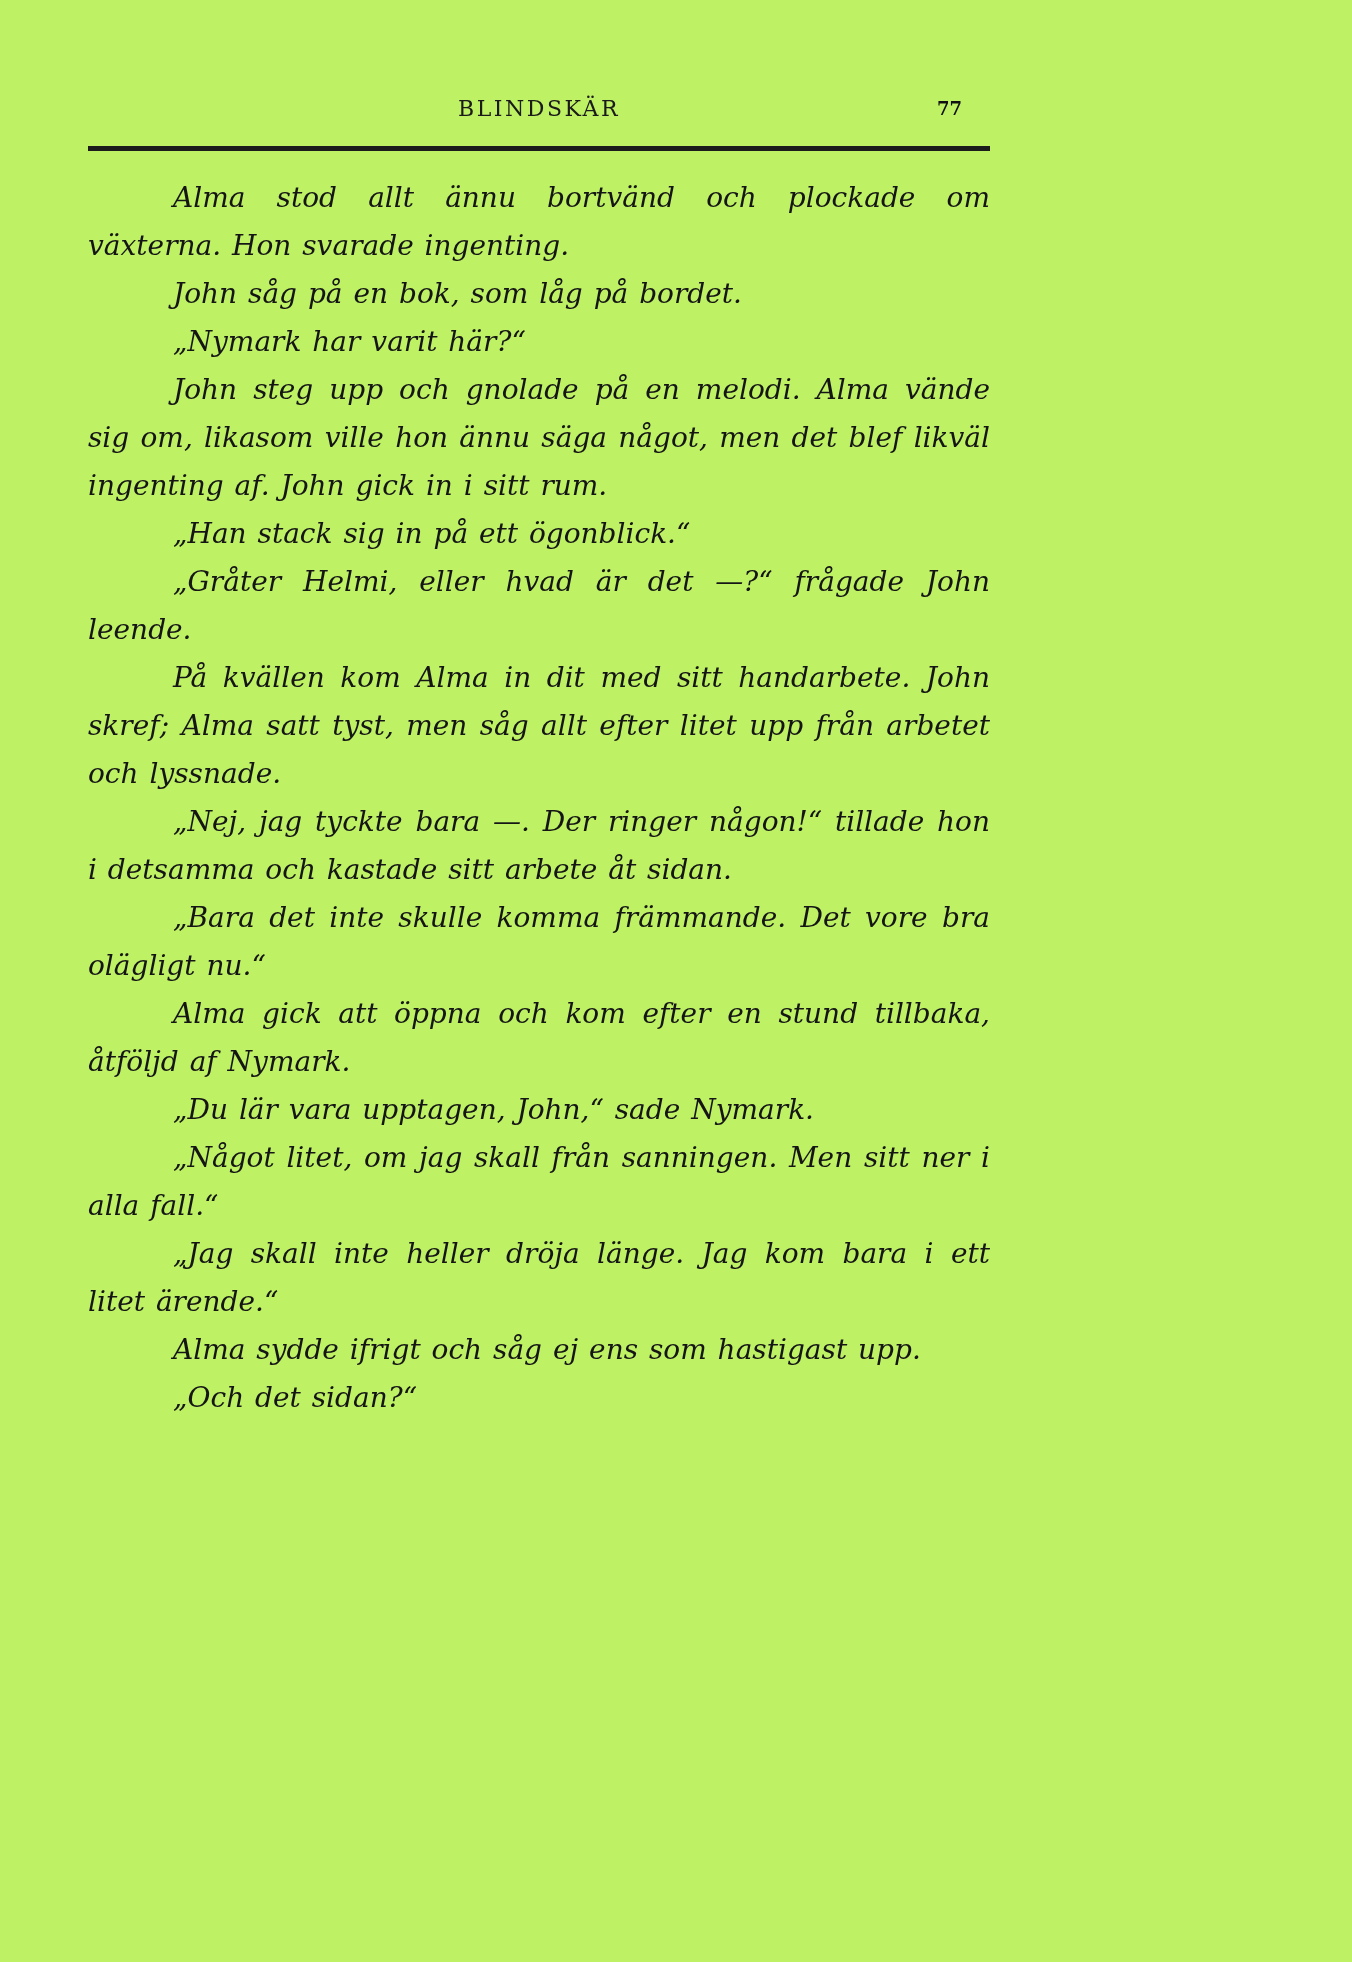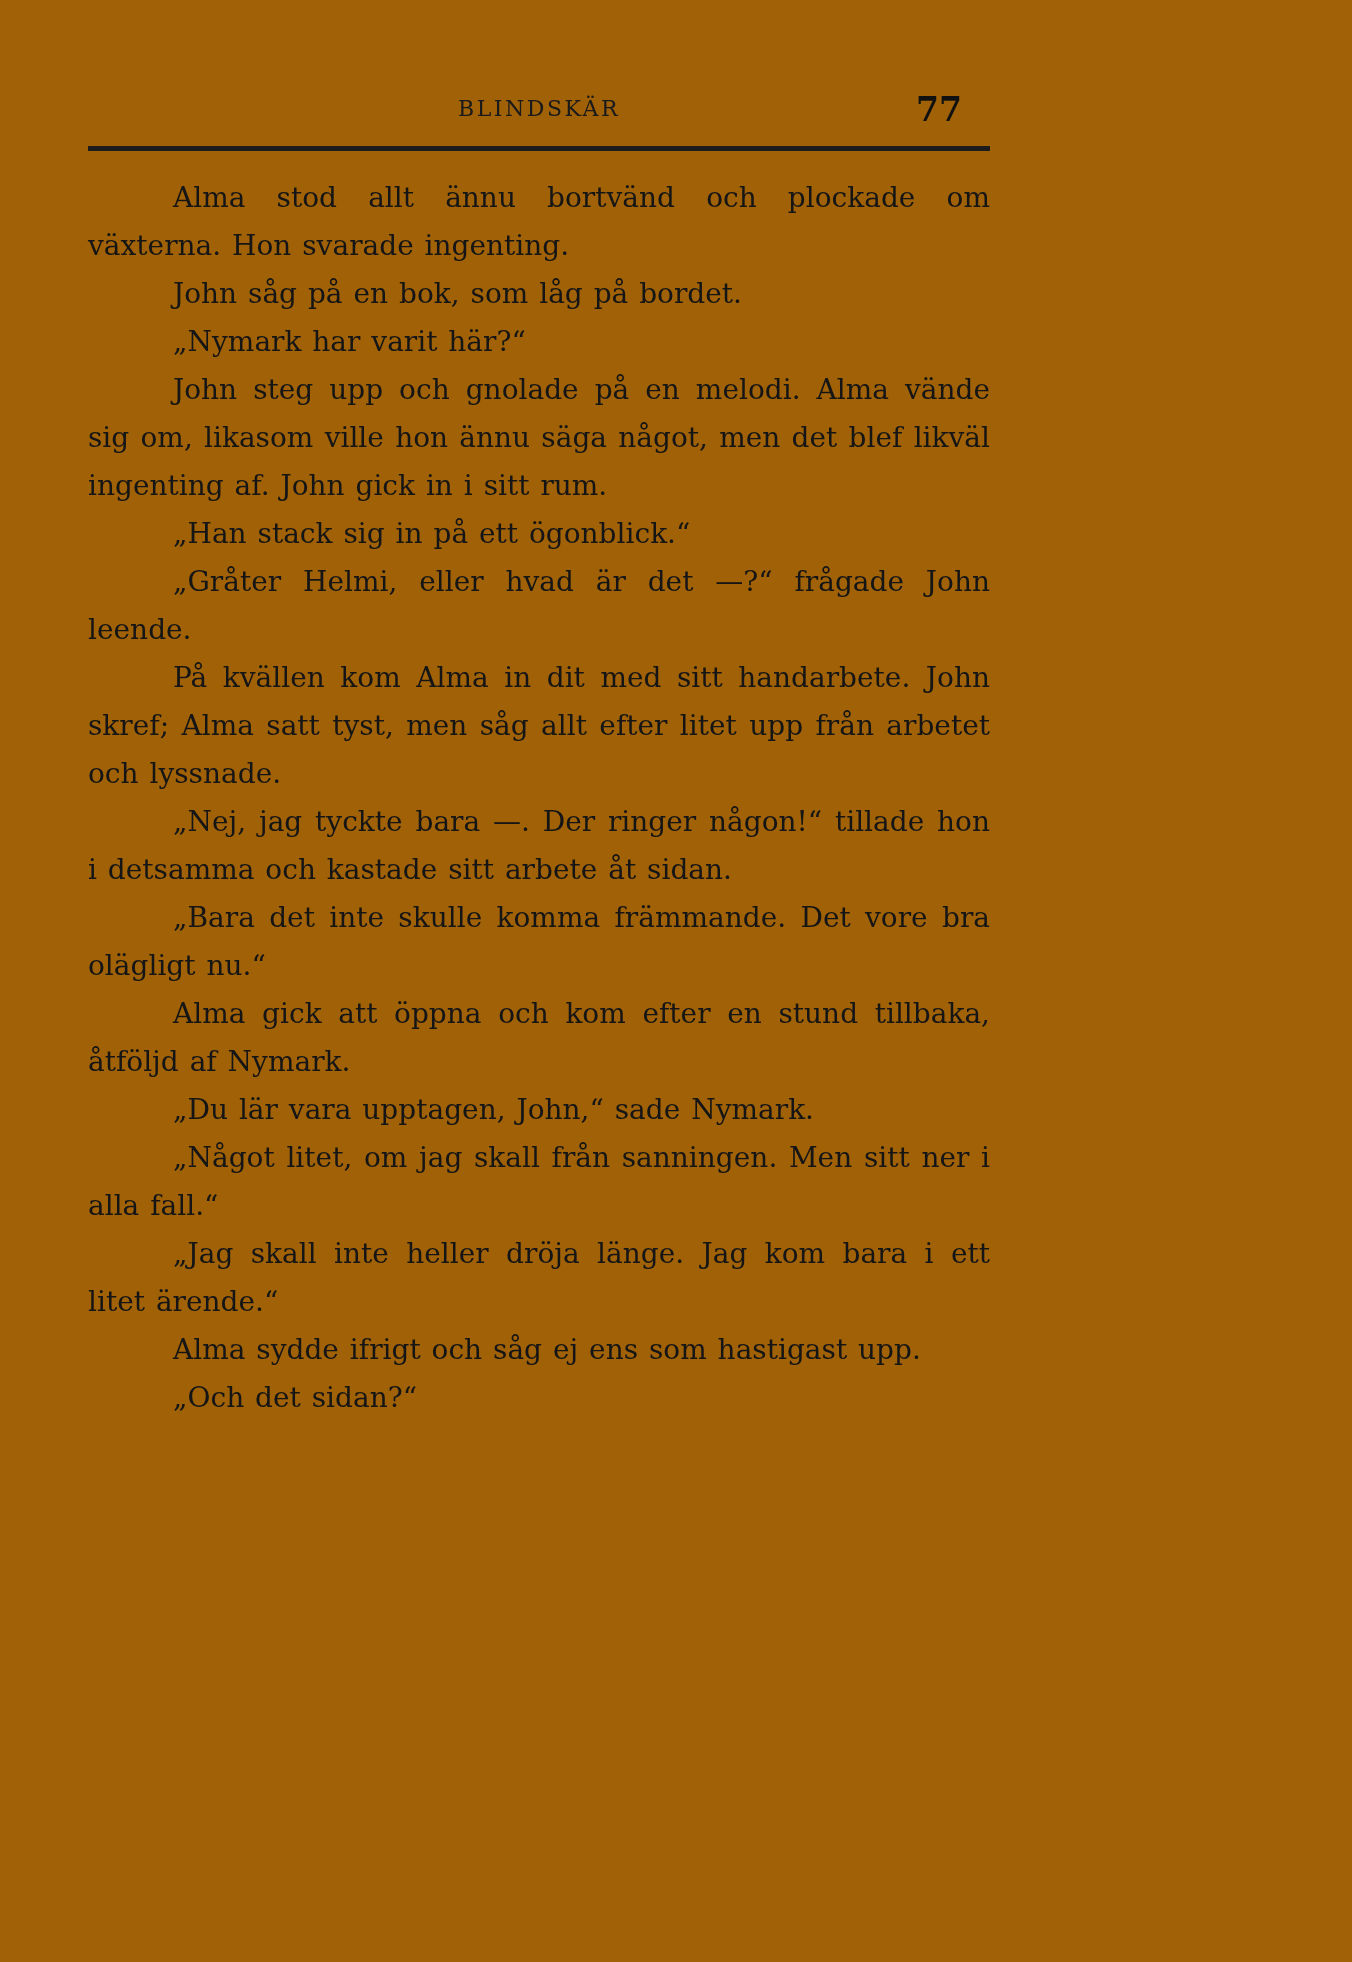--- a/index.html
+++ b/index.html
@@ -4,21 +4,21 @@
 <style>
   html, body {
     margin: 0;
     padding: 0;
     background: #ffffff;
   }
   .page {
     position: relative;
     width: 1352px;
     height: 1962px;
-    background: #a16207;
+    background: #bef264;
     font-family: "DejaVu Serif", "Liberation Serif", serif;
     color: #151515;
     overflow: hidden;
   }
   .header-row {
     position: absolute;
     top: 90px;
     left: 88px;
     width: 902px;
     height: 40px;
@@ -30,22 +30,22 @@
     top: 6px;
     text-align: center;
     font-size: 22px;
     letter-spacing: 2.5px;
     font-weight: normal;
     color: #1a1a1a;
   }
   .page-num {
     position: absolute;
     right: 28px;
-    top: 0;
-    font-size: 33px;
+    top: 8px;
+    font-size: 18px;
     font-weight: bold;
     color: #111;
   }
   .double-rule {
     position: absolute;
     top: 146px;
     left: 88px;
     width: 902px;
     height: 5px;
     border-top: 3px solid #1c1c1c;
@@ -59,20 +59,21 @@
     width: 902px;
     font-size: 28px;
     line-height: 48px;
     text-align: justify;
     word-spacing: 2px;
   }
   .body-text p {
     margin: 0;
     padding: 0;
     text-indent: 85px;
+    font-style: italic;
   }
 </style>
 </head>
 <body>
 
 <div class="page">
 
   <div class="header-row">
     <div class="running-head">BLINDSKÄR</div>
     <div class="page-num">77</div>

